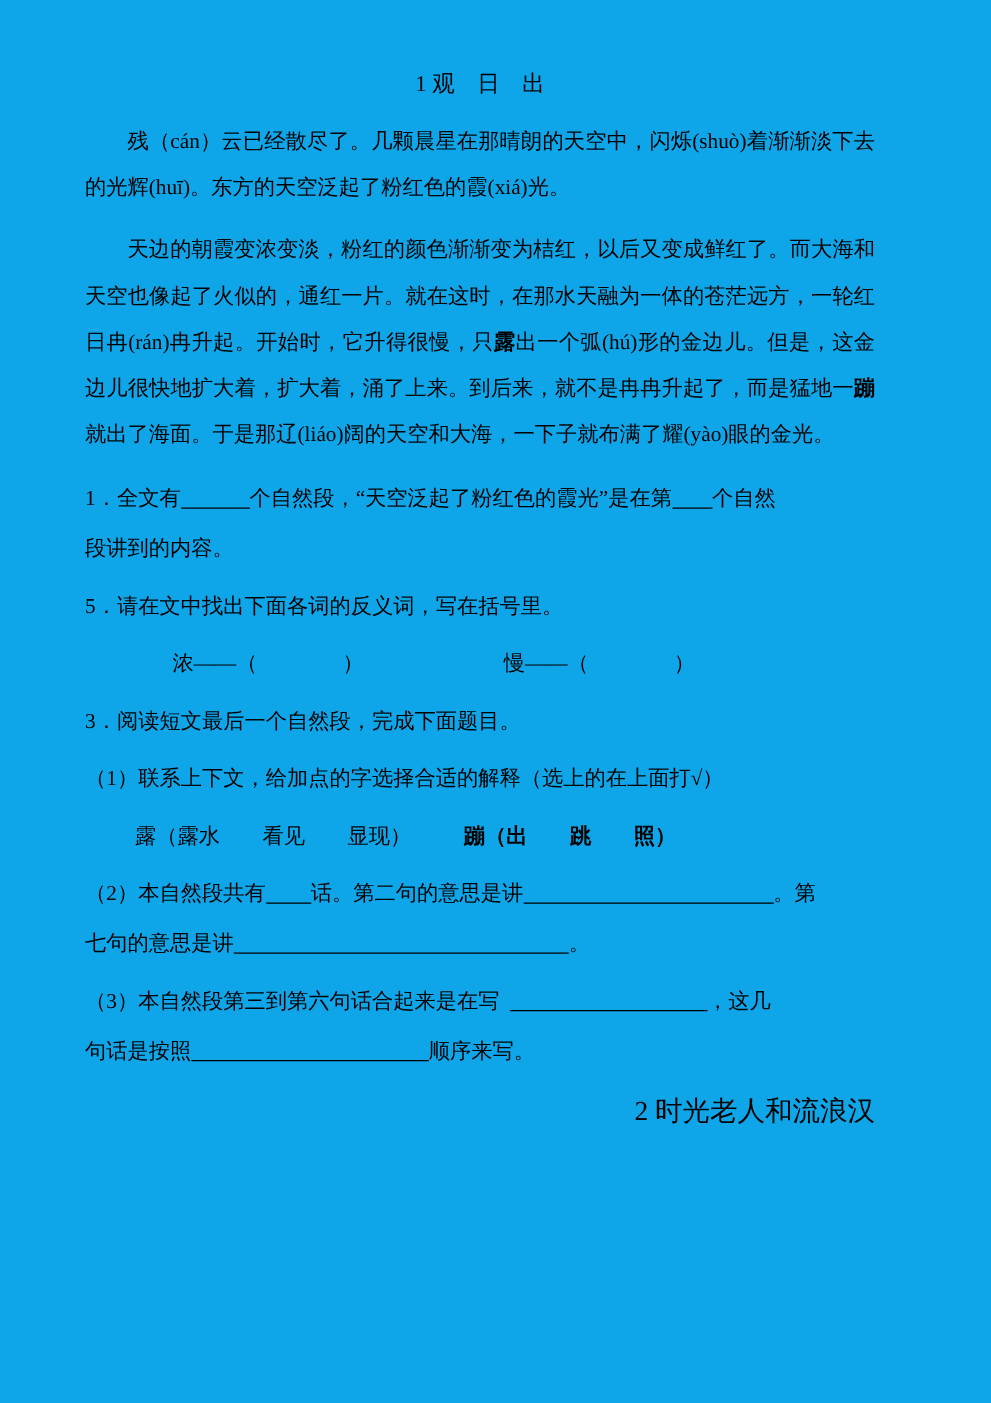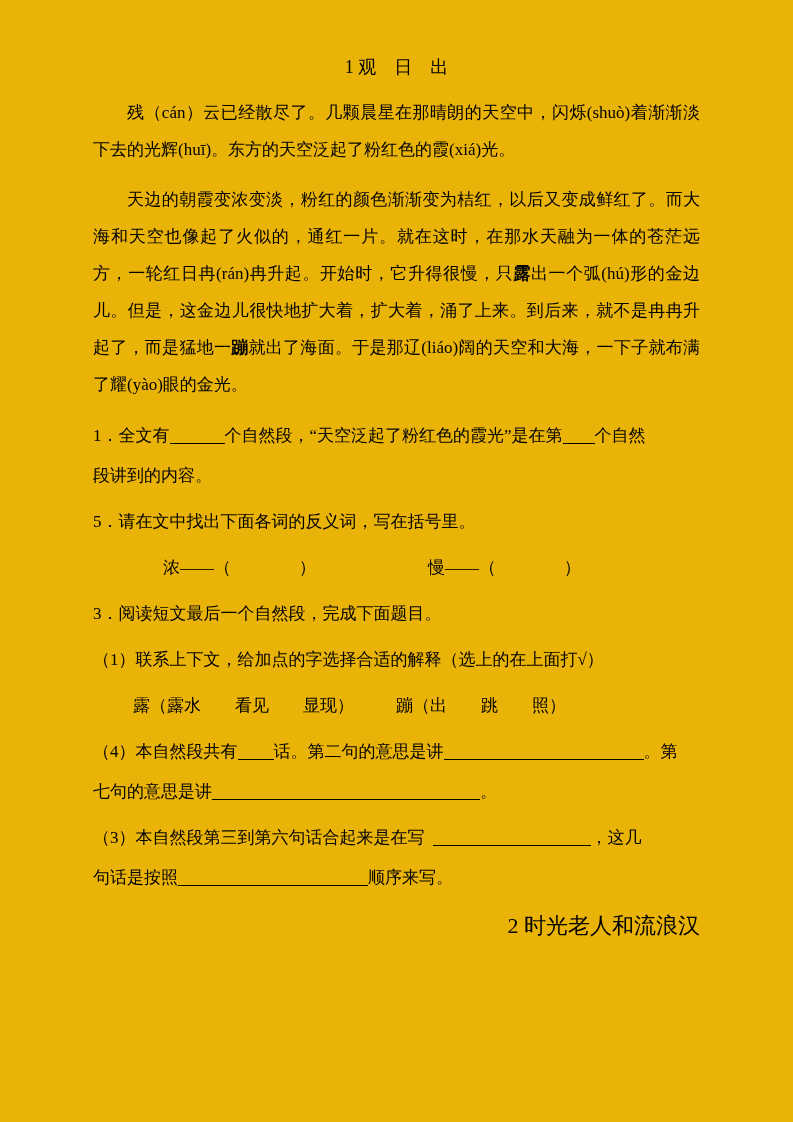--- a/index.html
+++ b/index.html
@@ -1,23 +1,23 @@
 <!DOCTYPE html>
 <html><head>
 <meta charset="utf-8">
 <style>
   html, body { margin: 0; padding: 0; background: #e8e8e8; }
   .page {
     position: relative;
     width: 793px;
     height: 1122px;
     margin: 0 auto;
-    background: #eab308;
+    background: #0ea5e9;
     box-sizing: border-box;
-    padding: 52px 93px 0 93px;
+    padding: 52px 93px 0 68px;
     font-family: "Liberation Serif", "DejaVu Serif", serif;
     font-size: 17px;
     color: #000000;
   }
   .title {
     text-align: center;
     font-size: 18px;
     line-height: 30px;
     margin-bottom: 12px;
     white-space: pre;
@@ -38,21 +38,21 @@
     display: inline-block;
     height: 1em;
     border-bottom: 1px solid #000;
     vertical-align: baseline;
     margin-bottom: -3px;
   }
   .options-row { text-align: left; }
   .q2-row .opt-a { margin-left: 70px; }
   .q2-row .opt-b { margin-left: 112px; }
   .q31-row .opt-a { margin-left: 40px; }
-  .q31-row .opt-b { margin-left: 42px; }
+  .q31-row .opt-b { margin-left: 42px; font-weight: bold; }
   .gap-before { margin-left: 8px; }
   .footer {
     text-align: right;
     font-size: 22px;
     line-height: 28px;
     margin-top: 14px;
   }
 </style>
 </head>
 <body>
@@ -71,19 +71,19 @@
   <p class="question">5．请在文中找出下面各词的反义词，写在括号里。</p>
 
   <p class="question options-row q2-row"><span class="opt-a">浓——（　　　　）</span><span class="opt-b">慢——（　　　　）</span></p>
 
   <p class="question">3．阅读短文最后一个自然段，完成下面题目。</p>
 
   <p class="question">（1）联系上下文，给加点的字选择合适的解释（选上的在上面打√）</p>
 
   <p class="question options-row q31-row"><span class="opt-a">露（露水　　看见　　显现）</span><span class="opt-b">蹦（出　　跳　　照）</span></p>
 
-  <p class="question"><span>（4）本自然段共有</span><span class="blank" style="width:36px"></span><span>话。第二句的意思是讲</span><span class="blank" style="width:200px"></span><span>。第</span><br><span>七句的意思是讲</span><span class="blank" style="width:268px"></span><span>。</span></p>
+  <p class="question"><span>（2）本自然段共有</span><span class="blank" style="width:36px"></span><span>话。第二句的意思是讲</span><span class="blank" style="width:200px"></span><span>。第</span><br><span>七句的意思是讲</span><span class="blank" style="width:268px"></span><span>。</span></p>
 
   <p class="question"><span>（3）本自然段第三到第六句话合起来是在写</span><span class="blank gap-before" style="width:158px"></span><span>，这几</span><br><span>句话是按照</span><span class="blank" style="width:190px"></span><span>顺序来写。</span></p>
 
   <div class="footer">2 时光老人和流浪汉</div>
 
 </div>
 
 </body></html>

